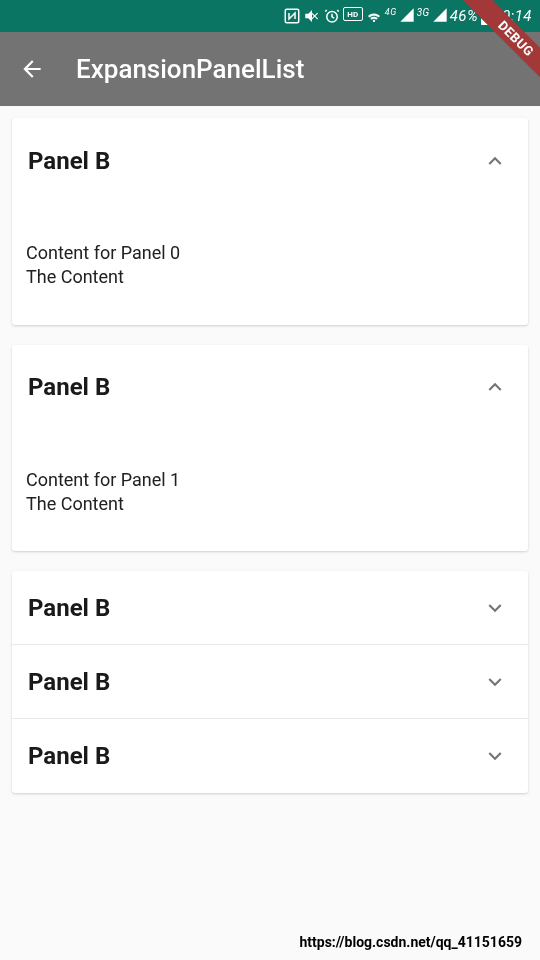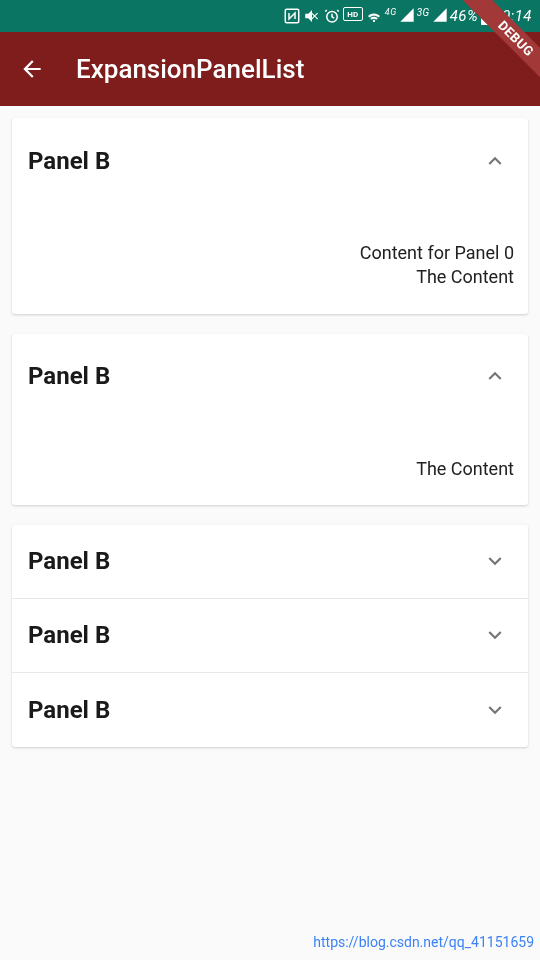--- a/index.html
+++ b/index.html
@@ -31,42 +31,41 @@
       align-items: flex-start;
       gap: 2px;
     }
     .status-text {
       font-size: 15px;
       letter-spacing: 0.5px;
       font-style: italic;
     }
     .app-bar {
       height: 74px;
-      background: #7f1d1d;
+      background: #737373;
       display: flex;
       align-items: center;
       padding: 0 18px;
       gap: 30px;
     }
     .back-btn {
       color: white;
       display: flex;
       align-items: center;
       justify-content: center;
       width: 28px;
       height: 28px;
     }
     .app-title {
       color: white;
       font-size: 26px;
       font-weight: 500;
     }
     .content {
       padding: 12px;
-      text-align: right;
     }
     .panel-card {
       background: white;
       border-radius: 3px;
       box-shadow: 0 1px 3px rgba(0,0,0,0.12), 0 1px 2px rgba(0,0,0,0.06);
       margin-bottom: 20px;
     }
     .panel-card.collapsed-group {
       margin-bottom: 0;
     }
@@ -89,43 +88,44 @@
       font-weight: 700;
       color: #1a1a1a;
     }
     .chevron {
       color: #757575;
       display: flex;
       align-items: center;
       justify-content: center;
     }
     .panel-body {
-      padding: 38px 14px 24px 14px;
+      padding: 38px 14px 35px 14px;
       font-size: 18px;
       color: #212121;
       line-height: 1.35;
     }
     .debug-banner {
       position: absolute;
       top: 28px;
       right: -42px;
       background: #A33838;
       color: white;
       font-size: 13px;
       font-weight: 700;
       padding: 3px 44px;
       transform: rotate(45deg);
       letter-spacing: 0.5px;
     }
     .watermark {
       position: absolute;
       bottom: 10px;
-      right: 6px;
+      right: 18px;
       font-size: 14px;
-      color: #3b82f6;
+      color: #000000;
+      font-weight: bold;
     }
     .status-icon-box {
       width: 20px;
       height: 14px;
       border: 1px solid white;
       border-radius: 2px;
       display: inline-flex;
       align-items: center;
       justify-content: center;
       font-size: 8px;
@@ -201,20 +201,21 @@
   <div class="panel-card">
     <div class="panel-header">
       <div class="panel-title">Panel B</div>
       <div class="chevron">
         <svg width="26" height="26" viewBox="0 0 24 24" fill="#757575">
             <path d="M7.41 15.41L12 10.83l4.59 4.58L18 14l-6-6-6 6 1.41 1.41z"></path>
           </svg>
       </div>
     </div>
     <div class="panel-body">
+      <div>Content for Panel 1</div>
       <div> The Content</div>
     </div>
   </div>
 
   <div class="panel-card collapsed-group">
     <div class="panel-header collapsed">
       <div class="panel-title">Panel B</div>
       <div class="chevron">
         <svg width="26" height="26" viewBox="0 0 24 24" fill="#757575">
             <path d="M7.41 8.59L12 13.17l4.59-4.58L18 10l-6 6-6-6 1.41-1.41z"></path>

